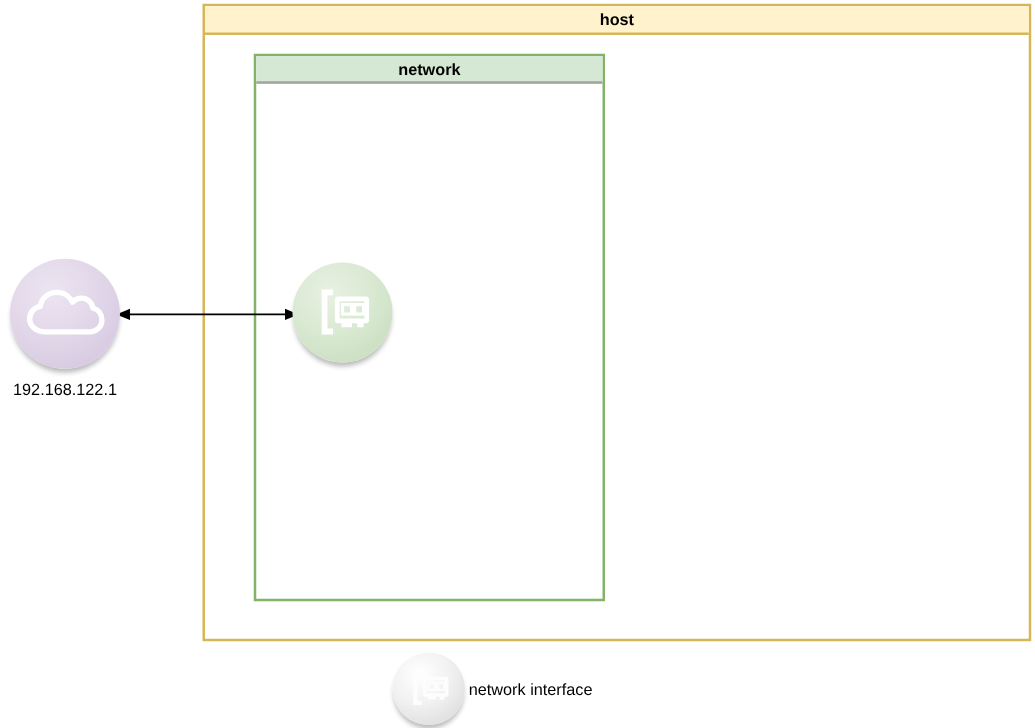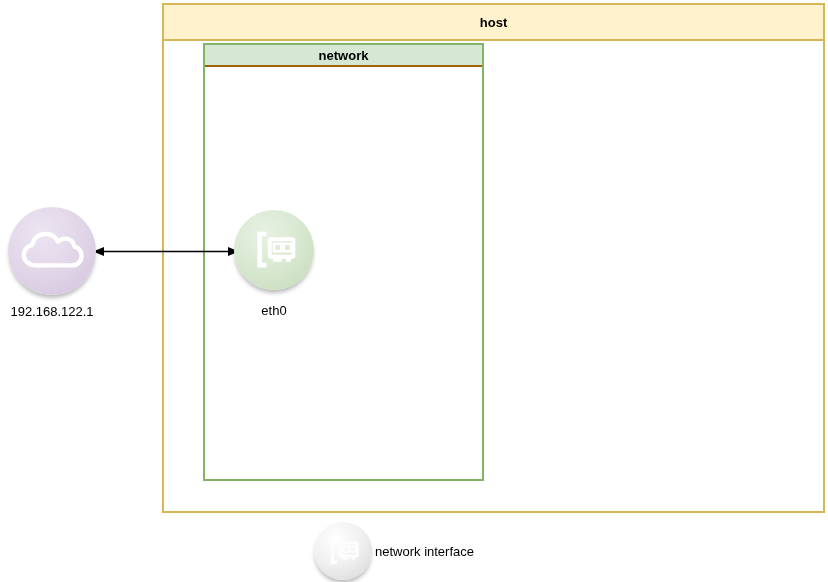--- a/index.html
+++ b/index.html
@@ -10,23 +10,23 @@
   }
   .canvas{position:absolute;inset:0;}
 
   
   .container{position:absolute;border:2px solid;background:#fff;box-sizing:border-box;}
   .container .titlebar{
     width:100%;box-sizing:border-box;text-align:center;font-weight:bold;
     font-size:13px;display:flex;align-items:center;justify-content:center;
   }
   .host-box{left:162px;top:3px;width:663px;height:510px;border-color:#d6b656;}
-  .host-box .titlebar{height:36px;background:#fff2cc;border-bottom:2px solid #d6b656;}
+  .host-box .titlebar{height:23px;background:#fff2cc;border-bottom:2px solid #d6b656;}
   .network-box{left:203px;top:43px;width:281px;height:438px;border-color:#82b366;background:#fff;}
-  .network-box .titlebar{height:22px;background:#d5e8d4;border-bottom:2px solid #a16207;}
+  .network-box .titlebar{height:22px;background:#d5e8d4;border-bottom:2px solid #a3a3a3;}
 
   
   .sphere{
     position:absolute;border-radius:50%;
     display:flex;align-items:center;justify-content:center;
     box-shadow:0 4px 4px -1px rgba(0,0,0,0.28);
   }
   .sphere-cloud{
     left:8px;top:207px;width:88px;height:88px;
     background:radial-gradient(circle at 38% 30%,#ece5f1 0%,#e2d7e9 45%,#d2c3dd 100%);
@@ -85,21 +85,20 @@
     <svg width="54" height="54" viewBox="0 0 64 64">
       <polyline points="23,13 15,13 15,50 23,50" fill="none" stroke="#ffffff" stroke-width="5.5"></polyline>
       <rect x="27" y="19" width="28" height="21" rx="1" fill="none" stroke="#ffffff" stroke-width="4.5"></rect>
       <rect x="32" y="24.5" width="8.5" height="9" fill="none" stroke="#ffffff" stroke-width="3"></rect>
       <rect x="43.5" y="24.5" width="8.5" height="9" fill="none" stroke="#ffffff" stroke-width="3"></rect>
       <rect x="31" y="40" width="10" height="6" fill="#ffffff"></rect>
       <rect x="46" y="40" width="6" height="6" fill="#ffffff"></rect>
     </svg>
   </div>
   <div class="node-label eth0-label">
-    <div>eth0</div>
   </div>
 
   <div class="sphere sphere-legend">
     <svg width="40" height="40" viewBox="0 0 64 64">
       <polyline points="23,13 15,13 15,50 23,50" fill="none" stroke="#fdfdfd" stroke-width="5.5"></polyline>
       <rect x="27" y="19" width="28" height="21" rx="1" fill="none" stroke="#fdfdfd" stroke-width="4.5"></rect>
       <rect x="32" y="24.5" width="8.5" height="9" fill="none" stroke="#fdfdfd" stroke-width="3"></rect>
       <rect x="43.5" y="24.5" width="8.5" height="9" fill="none" stroke="#fdfdfd" stroke-width="3"></rect>
       <rect x="31" y="40" width="10" height="6" fill="#fdfdfd"></rect>
       <rect x="46" y="40" width="6" height="6" fill="#fdfdfd"></rect>

